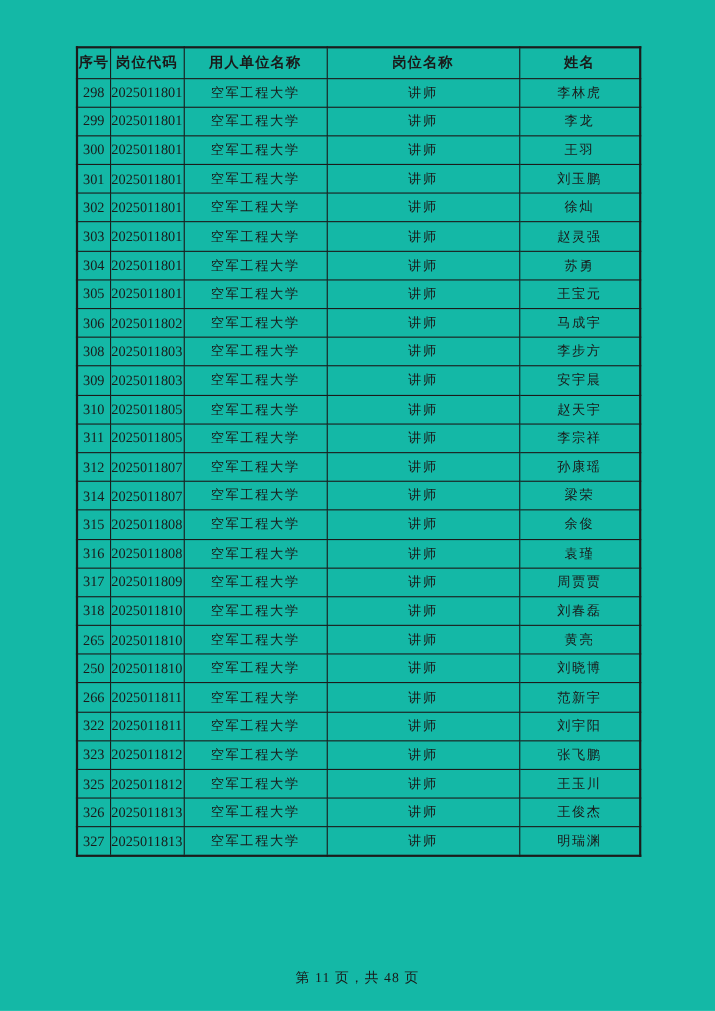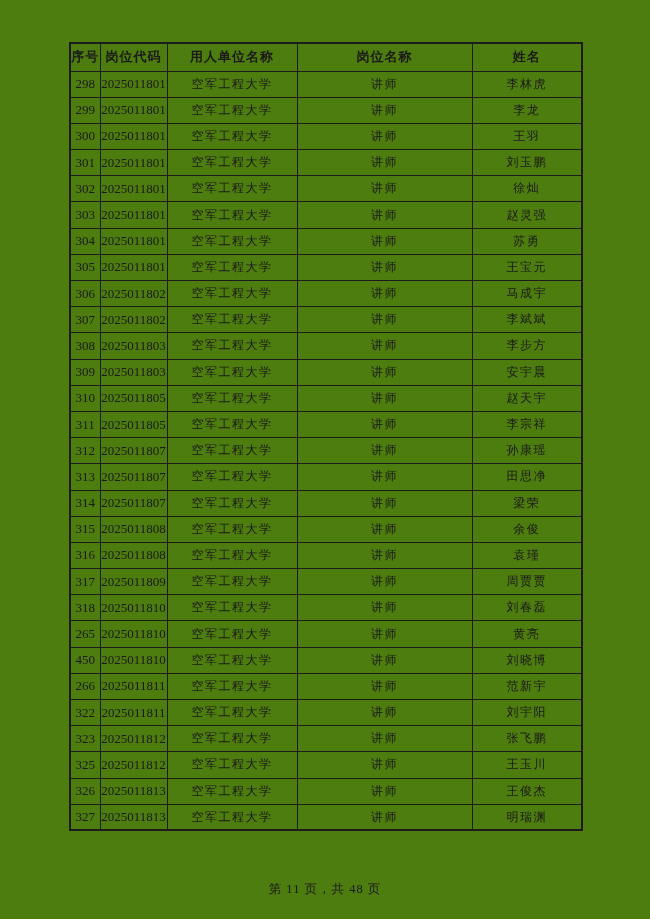--- a/index.html
+++ b/index.html
@@ -6,21 +6,21 @@
   html, body {
     width: 650px;
     background: #ffffff;
     font-family: "Liberation Serif", "DejaVu Serif", serif;
     color: #1a1a1a;
   }
   .page {
     position: relative;
     width: 650px;
     height: 919px;
-    background: #4d7c0f;
+    background: #14b8a6;
     overflow: hidden;
   }
   .roster-table {
     position: absolute;
     left: 69px;
     top: 42px;
     width: 512px;
     border-collapse: collapse;
     table-layout: fixed;
     border: 2px solid #1b1b1b;
@@ -141,27 +141,20 @@
           <td class="cjk">王宝元</td>
         </tr>
         <tr>
           <td class="num">306</td>
           <td class="num">2025011802</td>
           <td class="cjk">空军工程大学</td>
           <td class="cjk">讲师</td>
           <td class="cjk">马成宇</td>
         </tr>
         <tr>
-          <td class="num">307</td>
-          <td class="num">2025011802</td>
-          <td class="cjk">空军工程大学</td>
-          <td class="cjk">讲师</td>
-          <td class="cjk">李斌斌</td>
-        </tr>
-        <tr>
           <td class="num">308</td>
           <td class="num">2025011803</td>
           <td class="cjk">空军工程大学</td>
           <td class="cjk">讲师</td>
           <td class="cjk">李步方</td>
         </tr>
         <tr>
           <td class="num">309</td>
           <td class="num">2025011803</td>
           <td class="cjk">空军工程大学</td>
@@ -183,27 +176,20 @@
           <td class="cjk">李宗祥</td>
         </tr>
         <tr>
           <td class="num">312</td>
           <td class="num">2025011807</td>
           <td class="cjk">空军工程大学</td>
           <td class="cjk">讲师</td>
           <td class="cjk">孙康瑶</td>
         </tr>
         <tr>
-          <td class="num">313</td>
-          <td class="num">2025011807</td>
-          <td class="cjk">空军工程大学</td>
-          <td class="cjk">讲师</td>
-          <td class="cjk">田思净</td>
-        </tr>
-        <tr>
           <td class="num">314</td>
           <td class="num">2025011807</td>
           <td class="cjk">空军工程大学</td>
           <td class="cjk">讲师</td>
           <td class="cjk">梁荣</td>
         </tr>
         <tr>
           <td class="num">315</td>
           <td class="num">2025011808</td>
           <td class="cjk">空军工程大学</td>
@@ -232,21 +218,21 @@
           <td class="cjk">刘春磊</td>
         </tr>
         <tr>
           <td class="num">265</td>
           <td class="num">2025011810</td>
           <td class="cjk">空军工程大学</td>
           <td class="cjk">讲师</td>
           <td class="cjk">黄亮</td>
         </tr>
         <tr>
-          <td class="num">450</td>
+          <td class="num">250</td>
           <td class="num">2025011810</td>
           <td class="cjk">空军工程大学</td>
           <td class="cjk">讲师</td>
           <td class="cjk">刘晓博</td>
         </tr>
         <tr>
           <td class="num">266</td>
           <td class="num">2025011811</td>
           <td class="cjk">空军工程大学</td>
           <td class="cjk">讲师</td>

